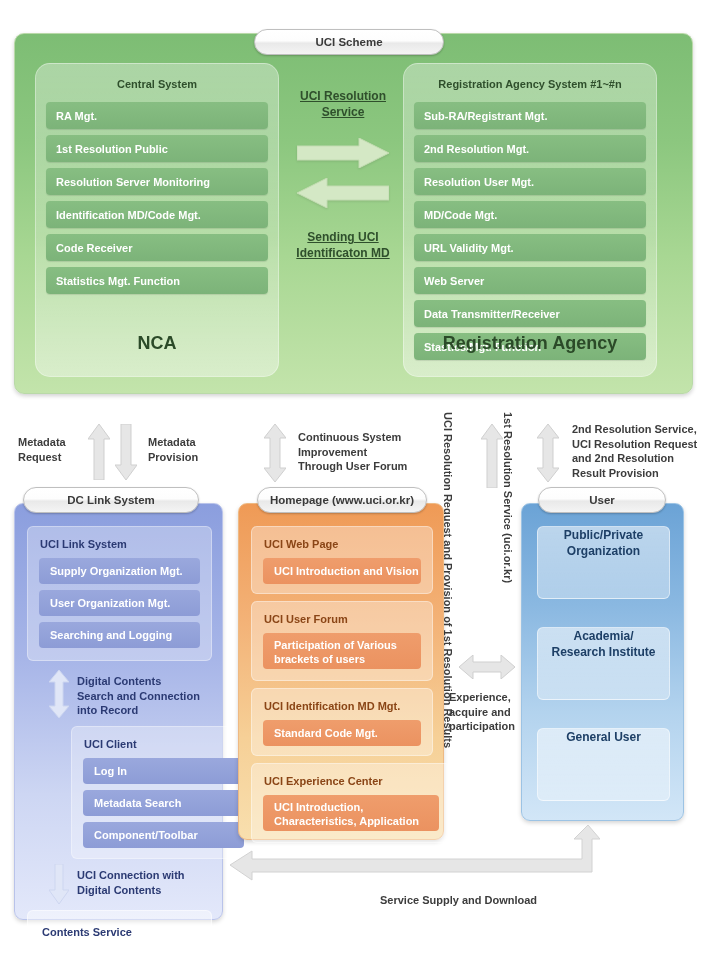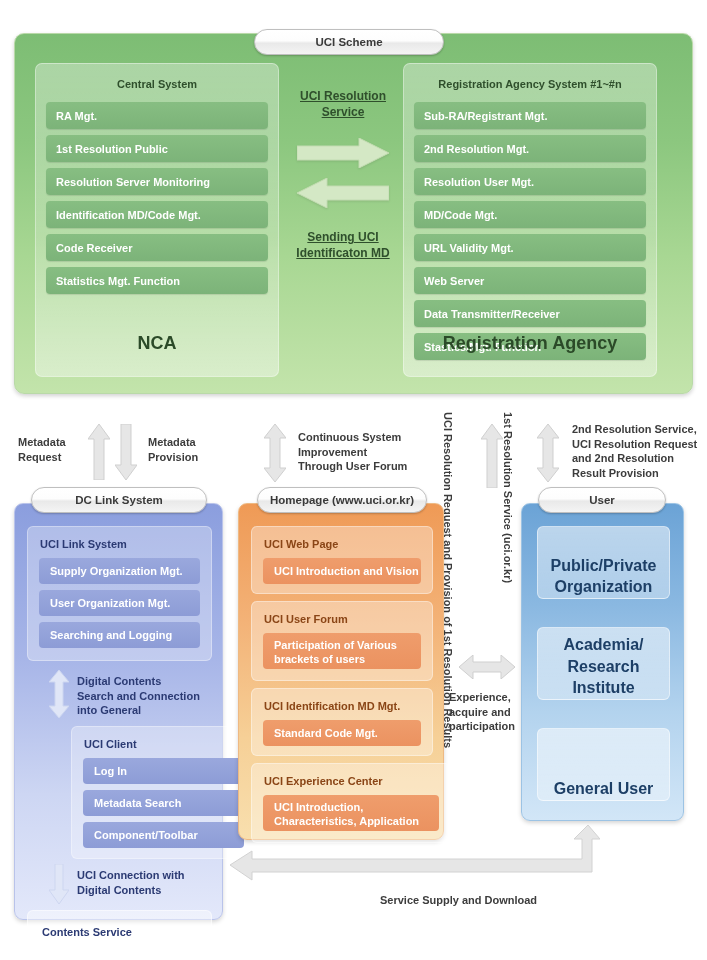--- a/index.html
+++ b/index.html
@@ -33,21 +33,21 @@
     background: linear-gradient(to bottom, #7dbd74 0%, #8cc77f 30%, #a8d793 62%, #c3e4ab 100%);
     border-radius: 10px;
     border: 1px solid #b9d9a8;
     box-shadow: 0 2px 4px rgba(0,0,0,.18);
   }
   #top-pill { left: 254px; top: 29px; width: 190px; }
 
   .green-card {
     position: absolute;
     background: linear-gradient(to bottom, rgba(255,255,255,.34) 0%, rgba(255,255,255,.22) 55%, rgba(255,255,255,.40) 100%);
-    border-radius: 7px;
+    border-radius: 15px;
     border: 1px solid rgba(255,255,255,.35);
   }
   #central-card { left: 20px; top: 29px; width: 244px; height: 314px; }
   #ra-card      { left: 388px; top: 29px; width: 254px; height: 314px; }
 
   .card-head {
     text-align: center;
     font-size: 11px; font-weight: bold; color: #2f4f2c;
     padding-top: 14px; padding-bottom: 12px;
   }
@@ -100,21 +100,21 @@
   .bpanel {
     position: absolute;
     border-radius: 9px;
     box-shadow: 0 2px 4px rgba(0,0,0,.17);
   }
   #dc-panel {
     left: 14px; top: 503px; width: 209px; height: 417px;
     background: linear-gradient(to bottom, #8b9ede 0%, #a8b6e8 38%, #cdd6f3 70%, #e3e8fa 100%);
     border: 1px solid #b9c3ea;
   }
-  #dc-pill { left: 31px; top: 487px; width: 176px; }
+  #dc-pill { left: 23px; top: 487px; width: 176px; }
 
   #home-panel {
     left: 238px; top: 503px; width: 206px; height: 337px;
     background: linear-gradient(to bottom, #ef9a56 0%, #f3b277 35%, #f6d097 70%, #f8dfae 100%);
     border: 1px solid #eeb983;
   }
   #home-pill { left: 257px; top: 487px; width: 170px; }
 
   #user-panel {
     left: 521px; top: 503px; width: 163px; height: 318px;
@@ -153,23 +153,23 @@
 
   .or-group { background: rgba(255,255,255,.34); border: 1px solid rgba(255,255,255,.38); }
   .or-group .sub-title { color: #8a4516; }
   .or-row { background: linear-gradient(to bottom,#ef9d6c 0%,#eb9260 100%); }
 
   .us-row {
     position: absolute;
     border-radius: 6px;
     background: linear-gradient(to bottom, rgba(255,255,255,.52) 0%, rgba(255,255,255,.34) 100%);
     border: 1px solid rgba(255,255,255,.48);
-    display: flex; align-items: flex-end; justify-content: center;
+    display: flex; align-items: flex-start; justify-content: center;
     text-align: center;
-    font-size: 16px; font-weight: bold; color: #1d3f66;
+    font-size: 12px; font-weight: bold; color: #1d3f66;
     line-height: 1.35;
   }
 
   .inline-note {
     position: absolute;
     font-size: 11px; font-weight: bold; line-height: 1.32;
   }
 
   #footer-label {
     position: absolute;
@@ -289,21 +289,21 @@
     <div class="sub-row dc-row">User Organization Mgt.</div>
     <div class="sub-row dc-row">Searching and Logging</div>
   </div>
 
   <svg class="garrow" style="left:34px; top:166px;" width="20" height="48" viewBox="0 0 20 48">
     <polygon points="10,0 20,12 14,12 14,36 20,36 10,48 0,36 6,36 6,12 0,12" fill="#e0e6f7" stroke="#cdd6f0" stroke-width="1"></polygon>
   </svg>
   <div class="inline-note" style="left:62px; top:170px; color:#2b3a73;">
     <div>Digital Contents</div>
     <div>Search and Connection</div>
-    <div>into General</div>
+    <div>into Record</div>
   </div>
 
   <div class="sub-group dc-group" style="left:12px; top:222px; width:185px; height:133px;margin-left:44px;">
     <div class="sub-title">UCI Client</div>
     <div class="sub-row dc-row">Log In</div>
     <div class="sub-row dc-row">Metadata Search</div>
     <div class="sub-row dc-row">Component/Toolbar</div>
   </div>
 
   <svg class="garrow" style="left:34px; top:360px;" width="20" height="40" viewBox="0 0 20 40">

